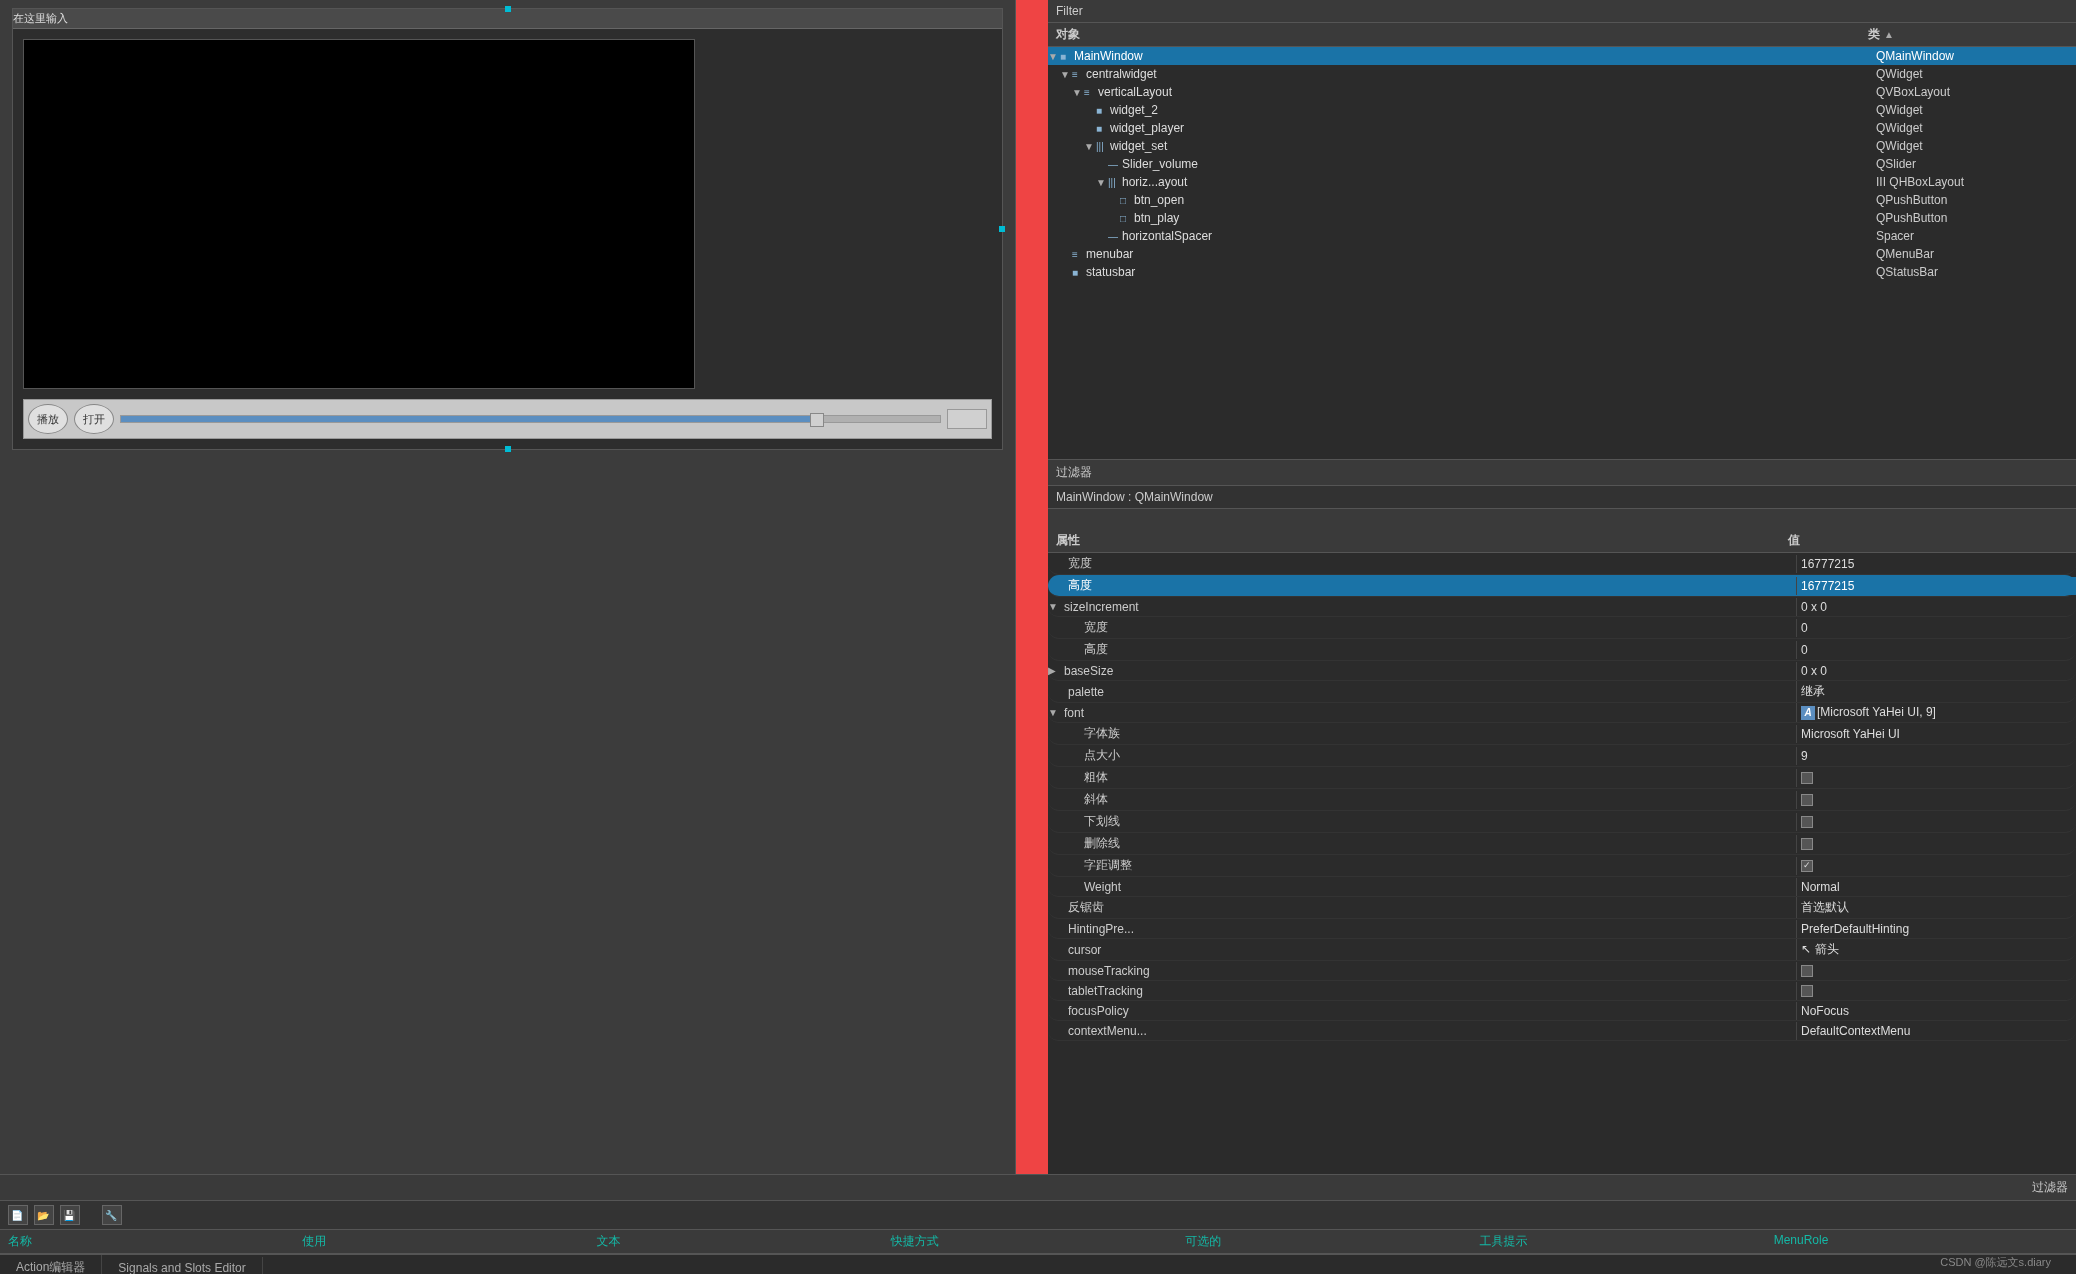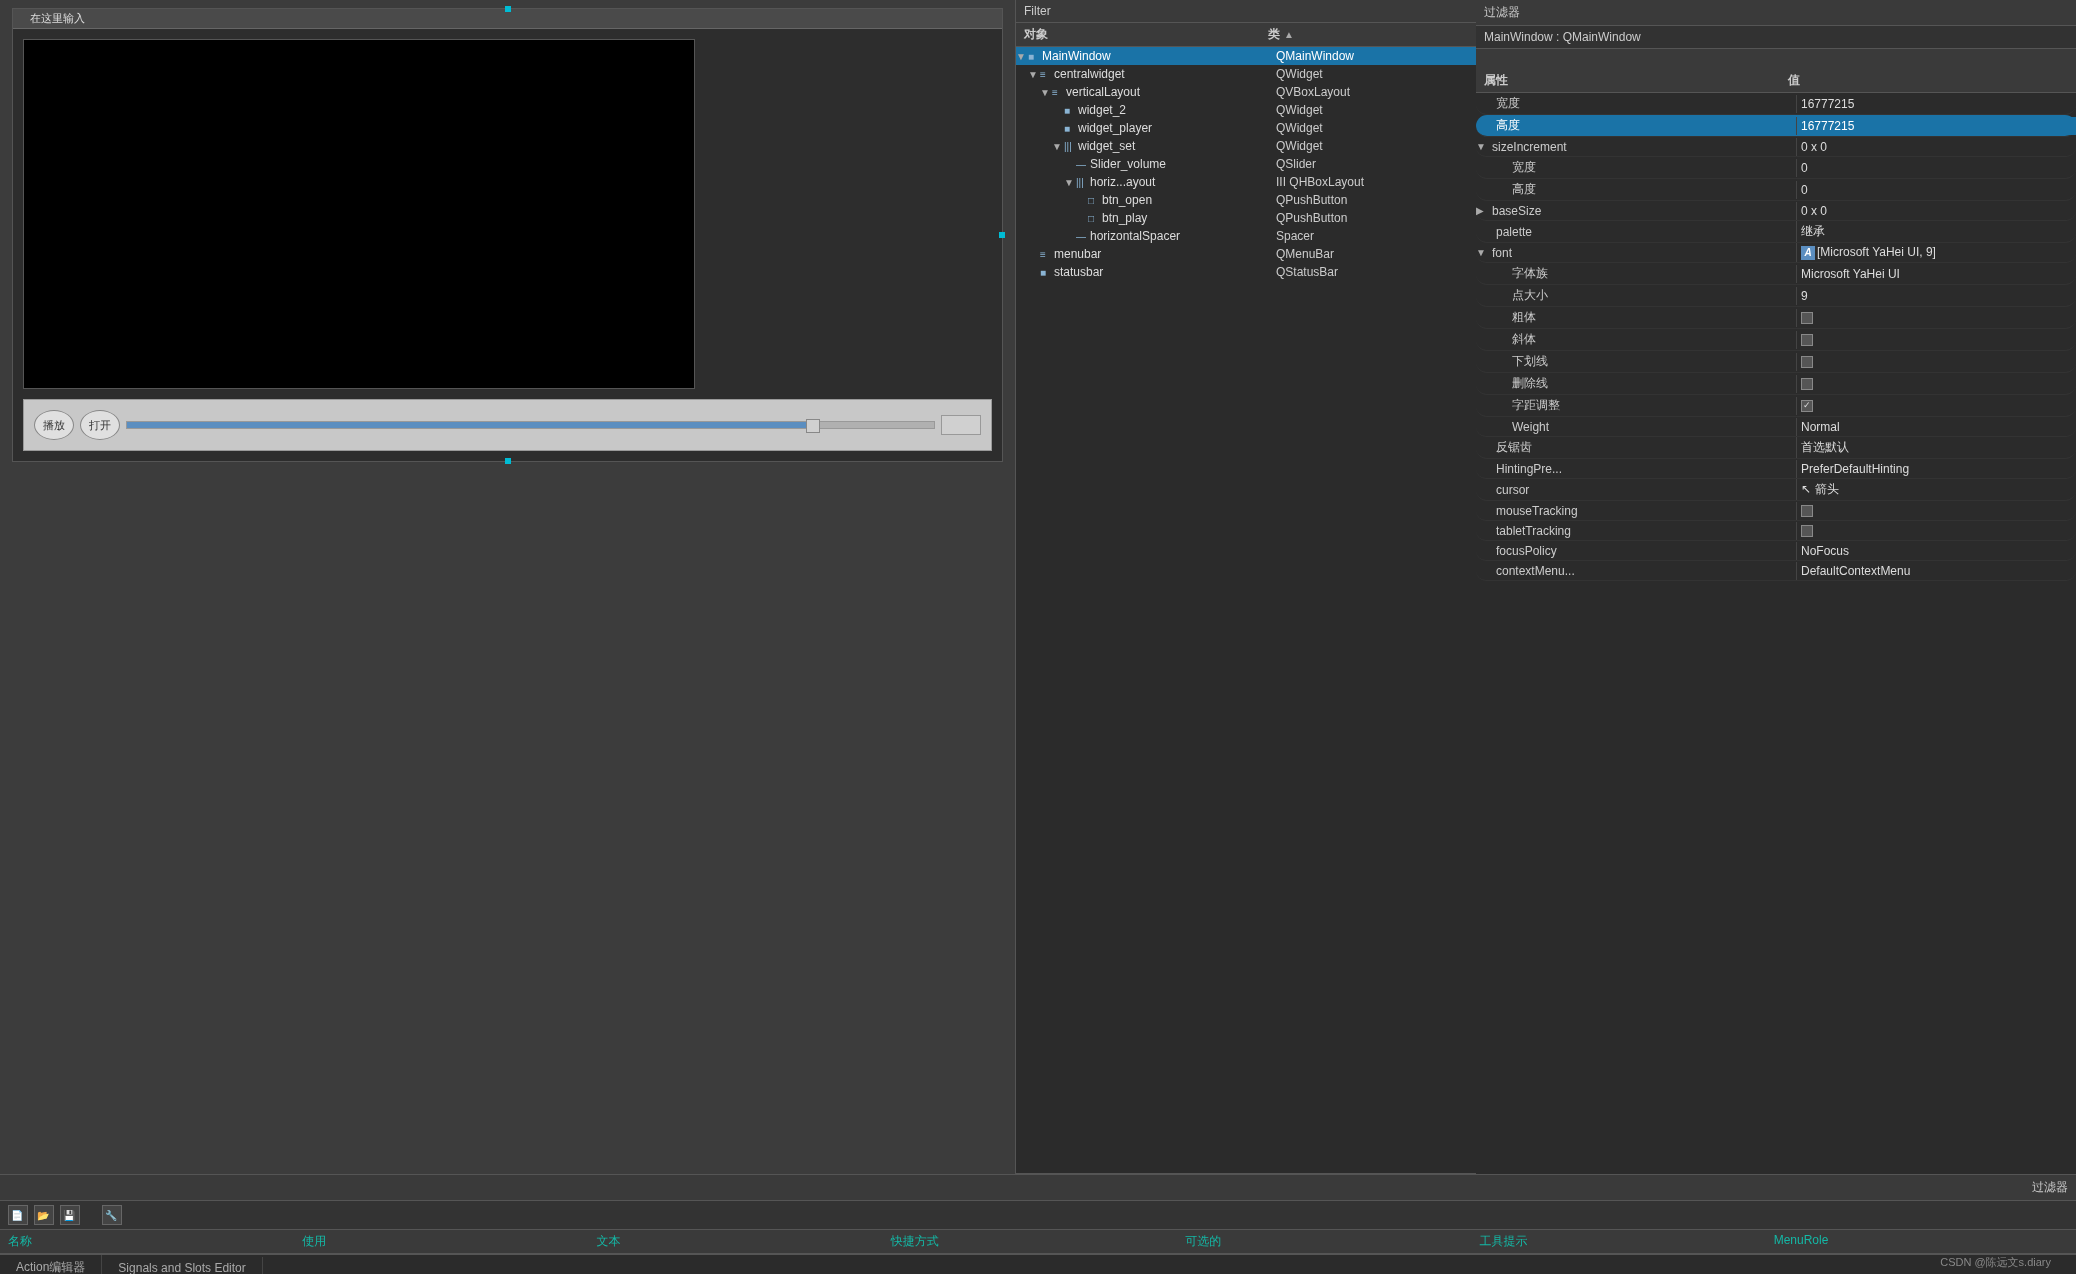--- a/index.html
+++ b/index.html
@@ -38,21 +38,21 @@
 
     .designer-window {
       margin: 8px 12px 0 12px;
       border: 1px solid #555;
       background: #2d2d2d;
       position: relative;
     }
 
     .designer-window-titlebar {
       background: #4a4a4a;
-      padding: 2px 17px;
+      padding: 2px 0;
       font-size: 11px;
       color: #ddd;
       border-bottom: 1px solid #666;
       display: flex;
       align-items: flex-end;
     }
 
     .designer-window-body {
       display: flex;
       flex-direction: column;
@@ -66,21 +66,21 @@
       height: 350px;
       margin: 10px;
       border: 1px solid #555;
       position: relative;
     }
 
     
     .controls-area {
       background: #c8c8c8;
       margin: 0 10px 10px 10px;
-      padding: 10px;
+      padding: 4px;
       display: flex;
       align-items: center;
       gap: 6px;
       border: 1px solid #999;
     }
 
     .btn-play, .btn-open {
       width: 40px;
       height: 30px;
       border-radius: 50%;
@@ -137,22 +137,23 @@
       height: 6px;
       background: #00bcd4;
       position: absolute;
     }
 
     
     .right-panel {
       flex: 0 0 1061px;
       background: #ef4444;
       display: flex;
-      flex-direction: row;
+      flex-direction: column;
       border-left: 1px solid #555;
+      padding-left: 32px;
     }
 
     
     .object-inspector {
       flex: 0 0 460px;
       display: flex;
       flex-direction: column;
       border-bottom: 1px solid #555;
     }
 

